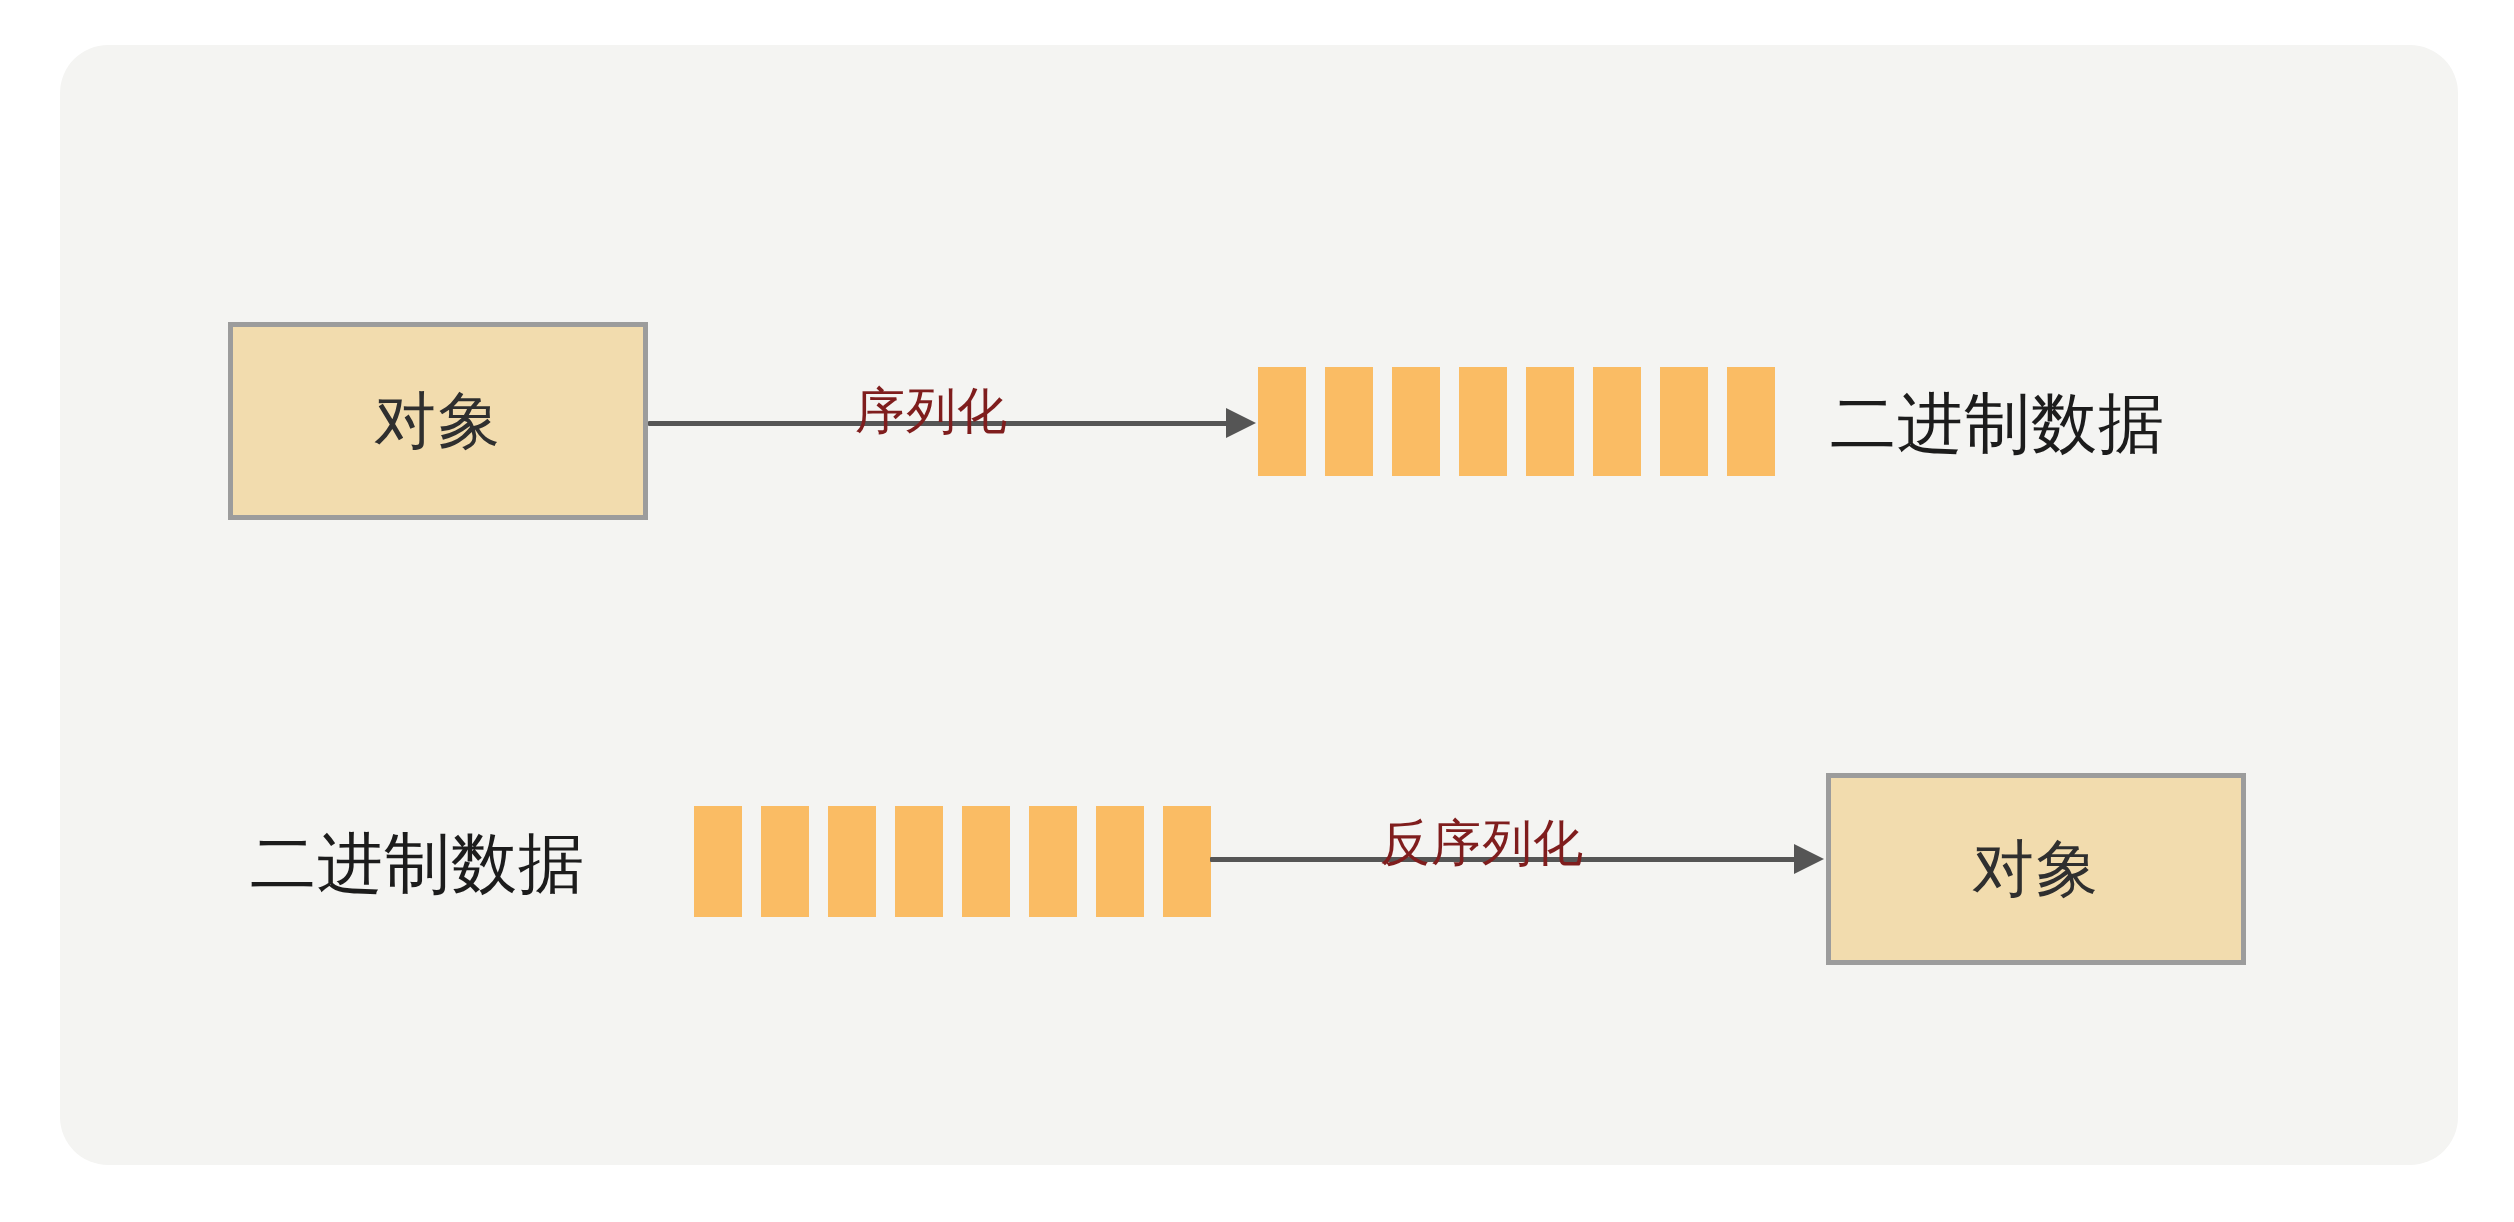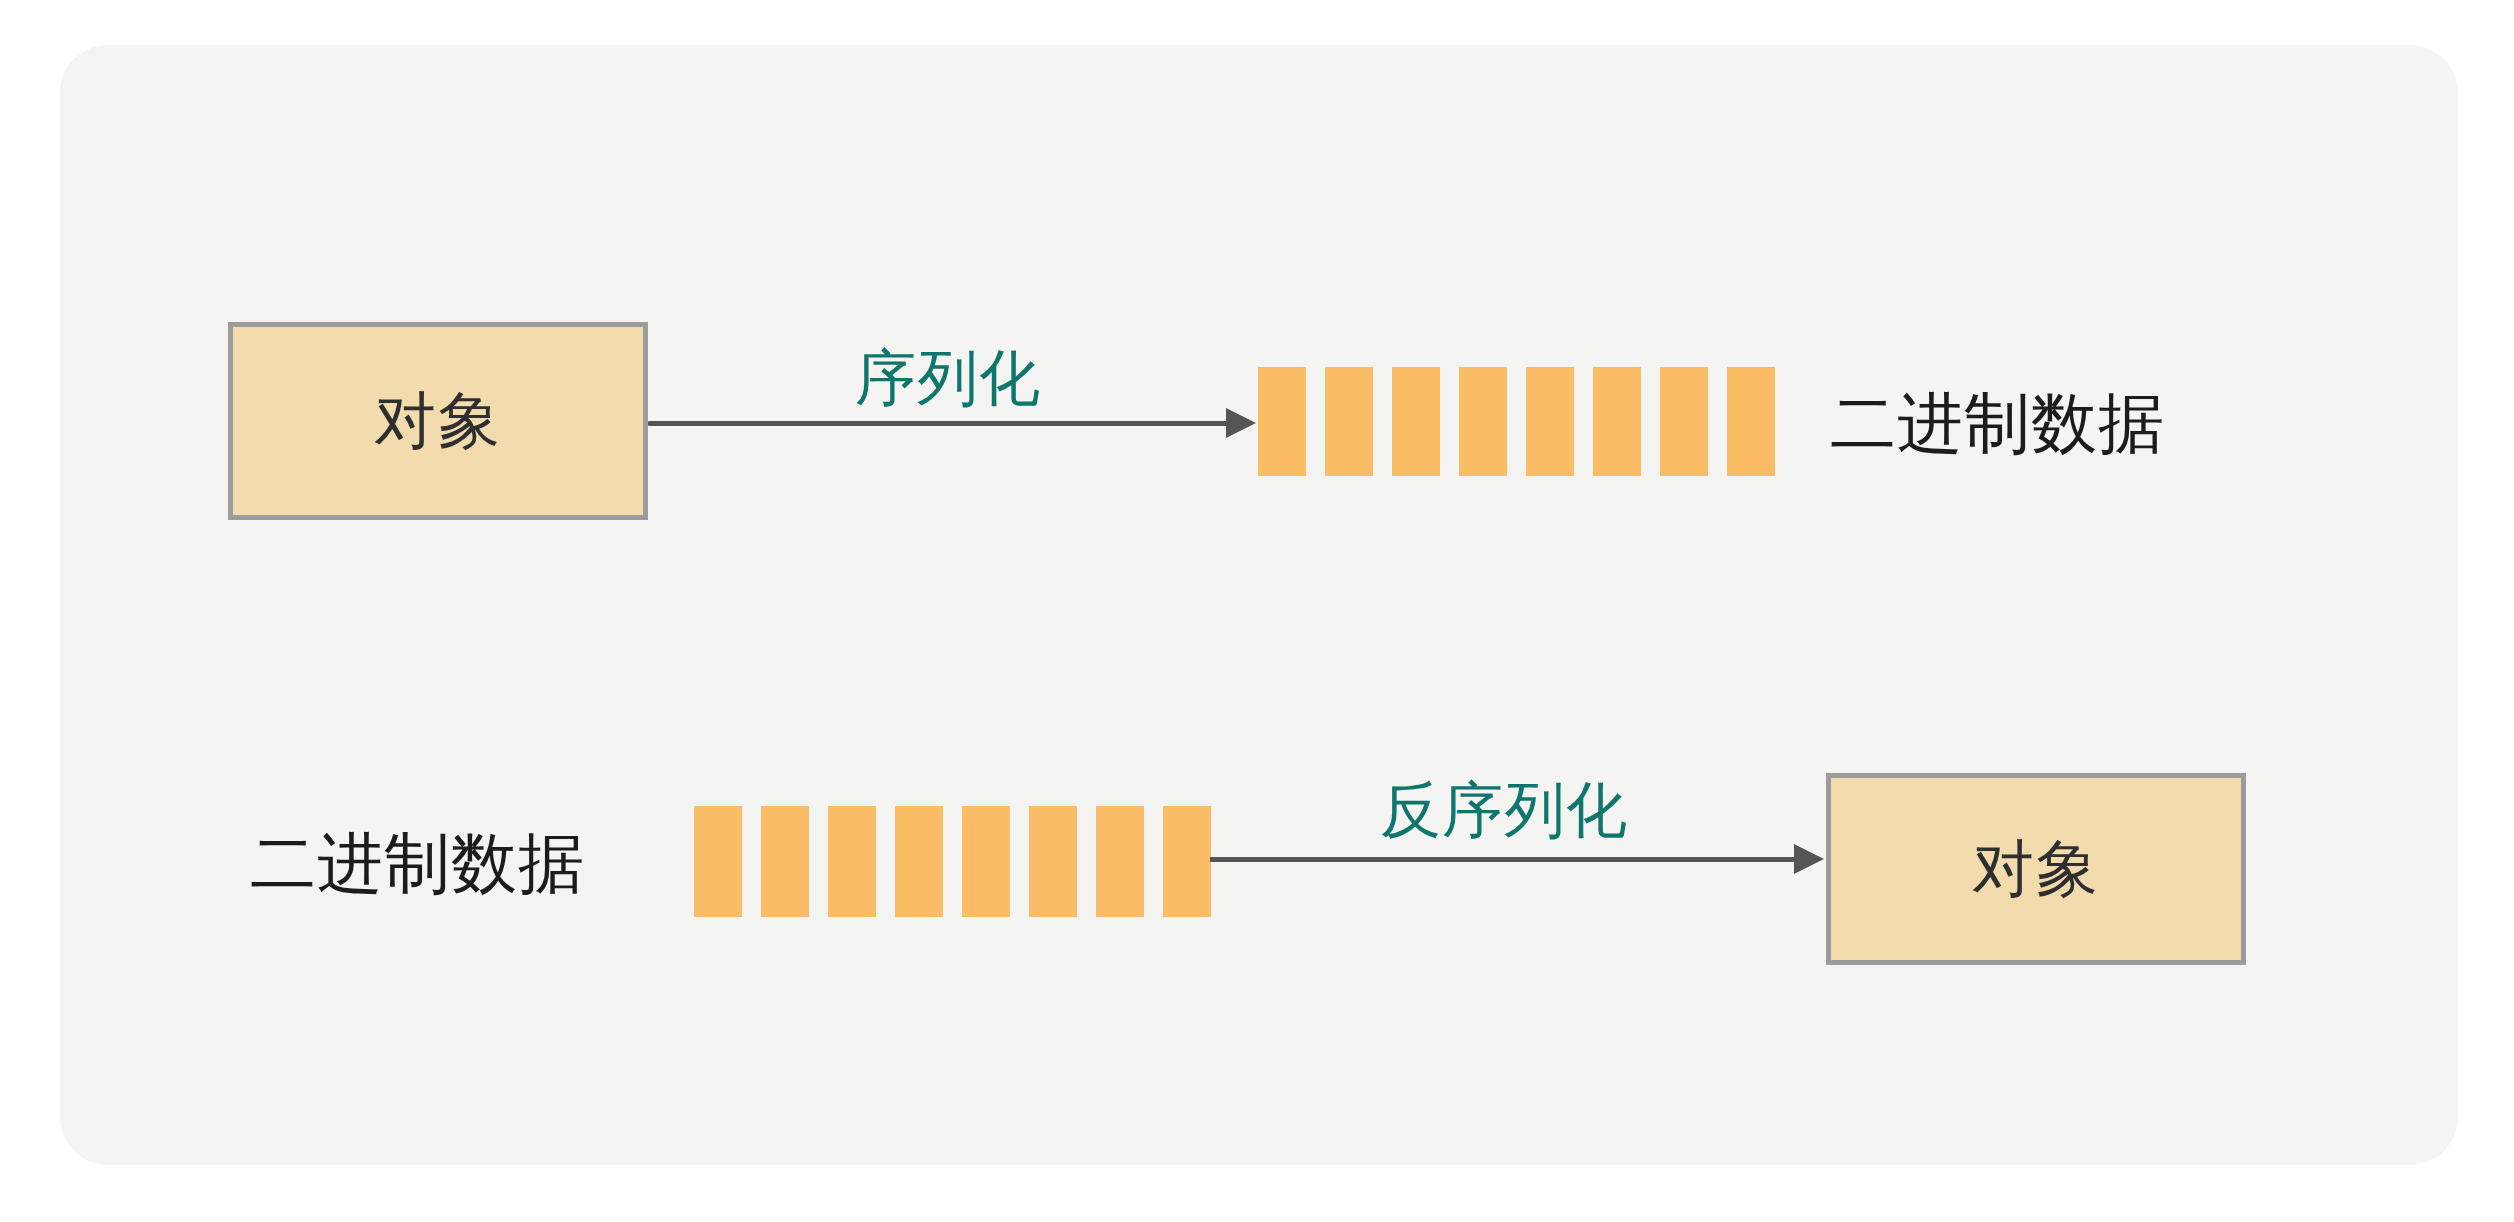--- a/index.html
+++ b/index.html
@@ -96,25 +96,26 @@
     left: 1210px;
     top: 854px;
     width: 616px;
   }
   #arrow-deserialize .arrow-shaft { width: 586px; }
   #arrow-deserialize .arrow-head  { left: 584px; }
 
   
   .arrow-caption {
     position: absolute;
-    font-size: 61px;
-    color: #0f766e;
+    font-size: 50px;
+    color: #7f1d1d;
     line-height: 1;
     white-space: nowrap;
     letter-spacing: 1px;
+    margin-top: 38px;
   }
   #caption-serialize   { left: 855px;  top: 348px; }
   #caption-deserialize { left: 1380px; top: 780px; }
 
   
   .bar-group {
     position: absolute;
     display: flex;
   }
   .bar-group .bar {

